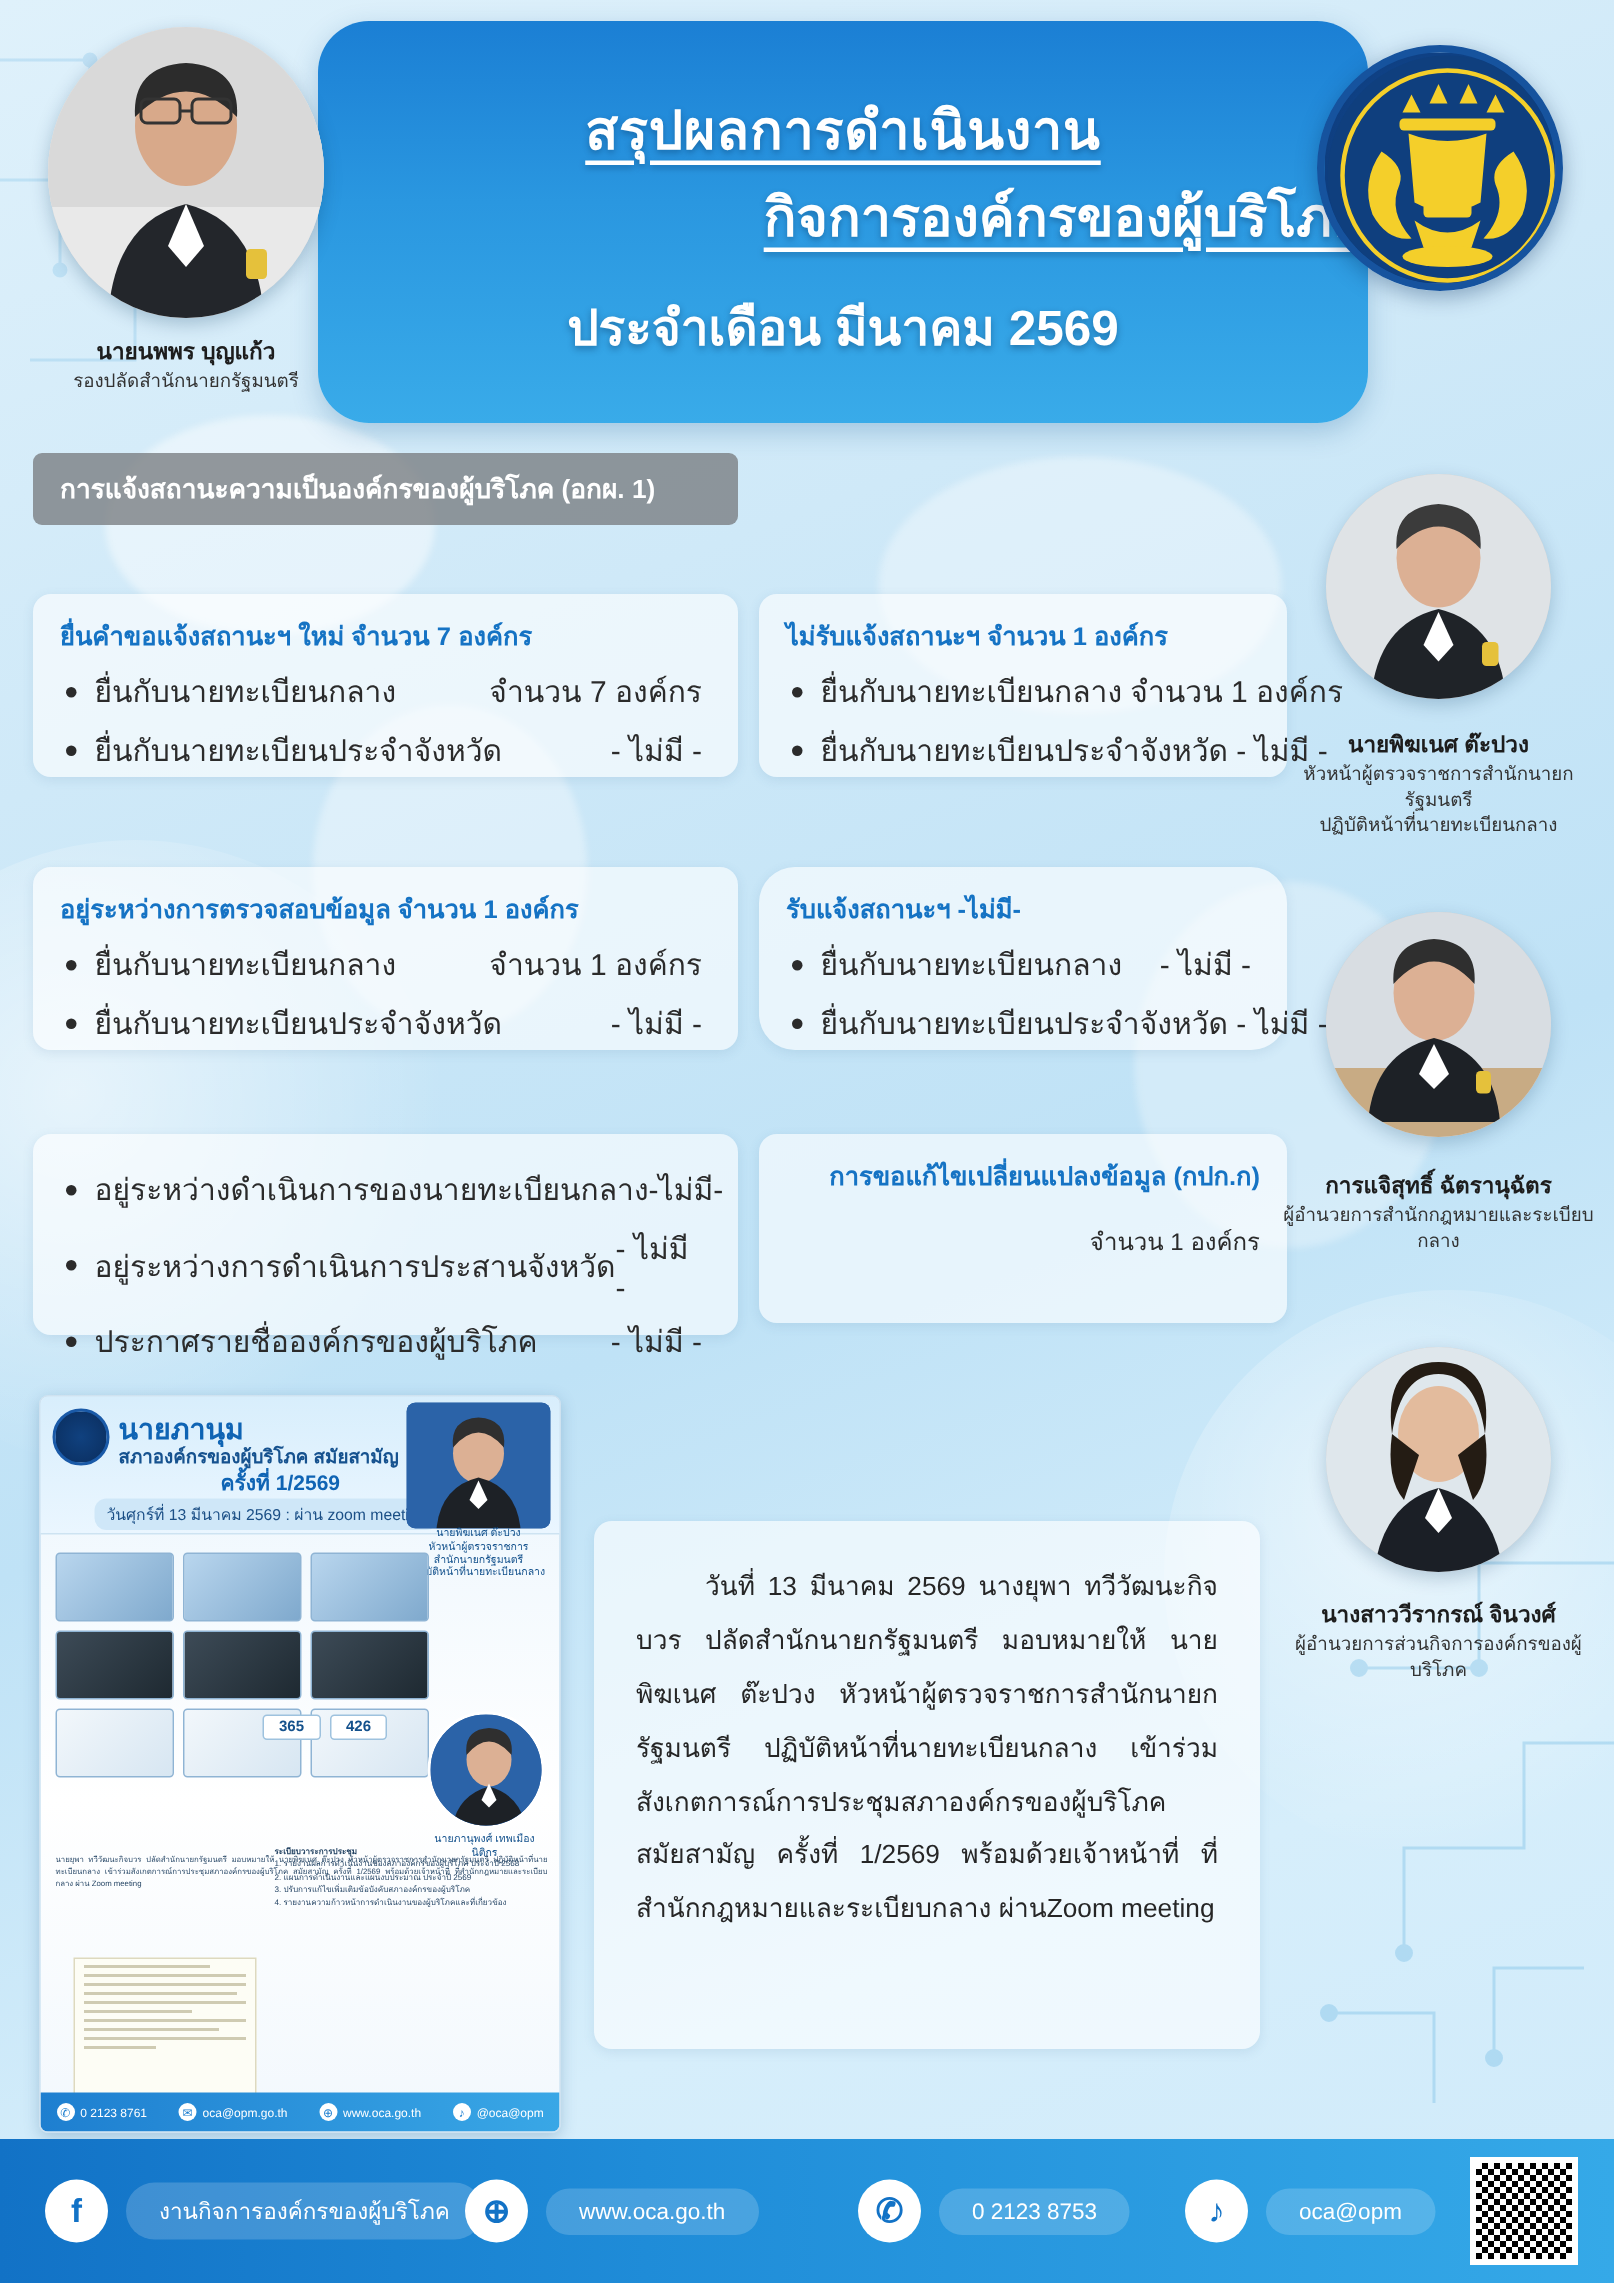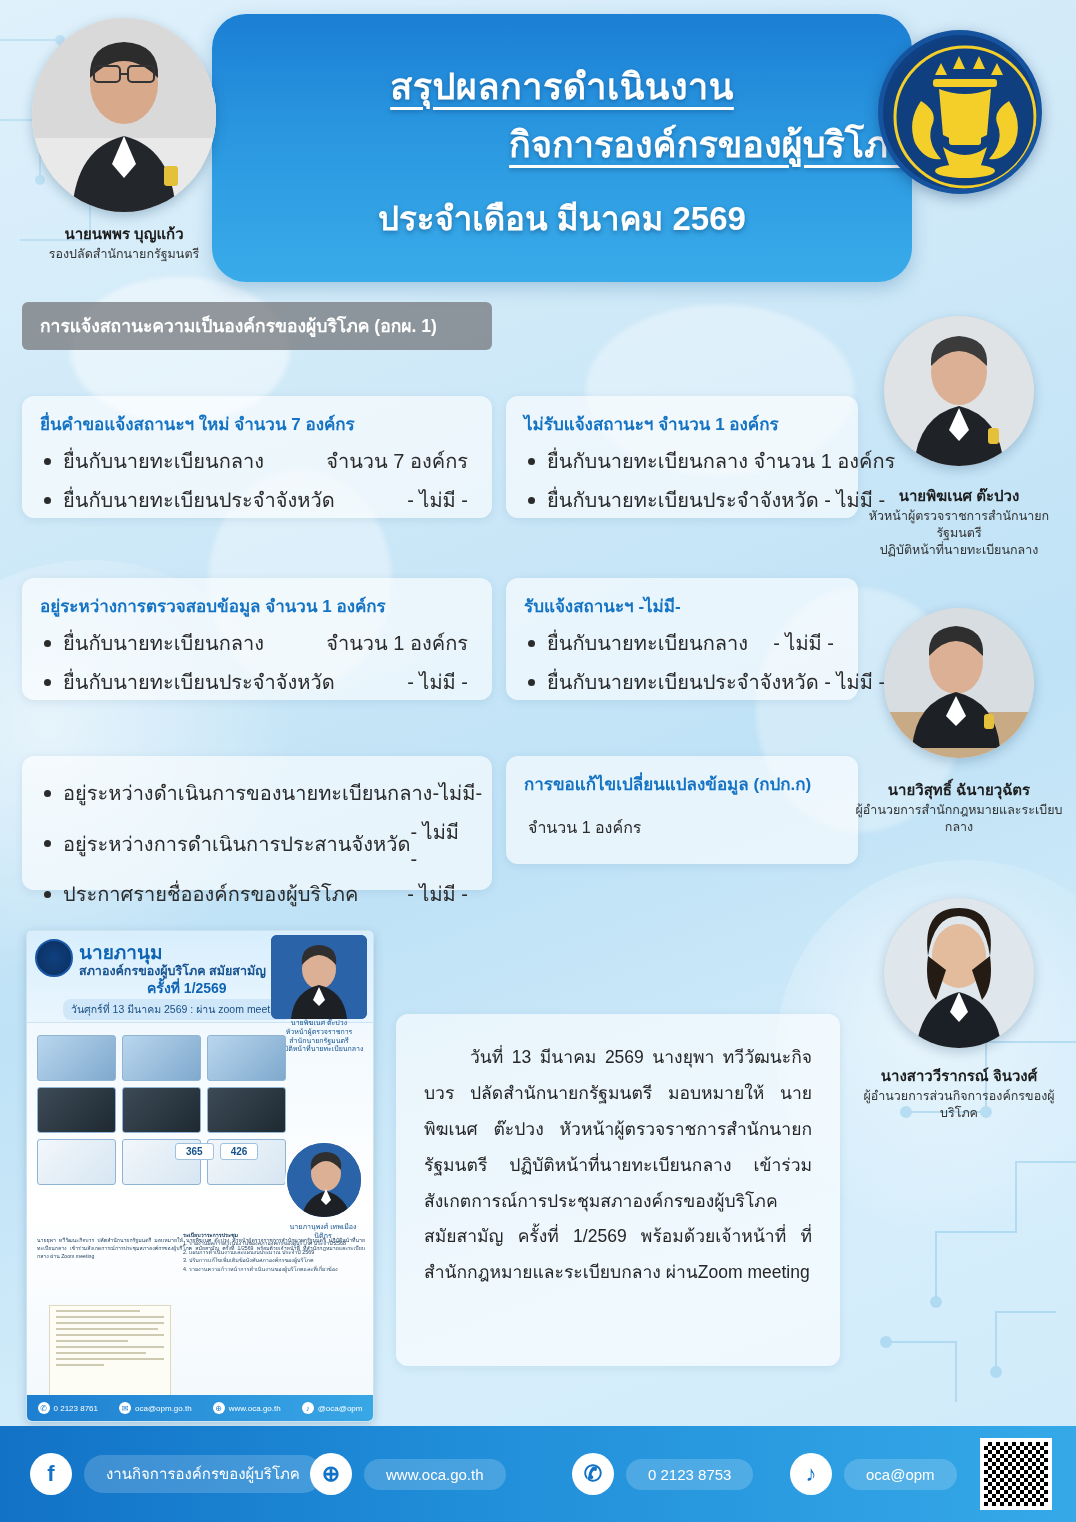--- a/index.html
+++ b/index.html
@@ -328,21 +328,21 @@
     <span class="lbl">ยื่นกับนายทะเบียนกลาง</span>
     <span class="val">จำนวน 1 องค์กร</span>
   </div>
   <div class="row">
     <span class="bullet"></span>
     <span class="lbl">ยื่นกับนายทะเบียนประจำจังหวัด</span>
     <span class="val">- ไม่มี -</span>
   </div>
 </div>
 
-<div class="card" style="left:506px;top:578px;width:352px;height:122px;">
+<div class="card" style="left:506px;top:578px;width:352px;height:122px;border-radius:24px;">
   <div class="card-title">รับแจ้งสถานะฯ -ไม่มี-</div>
   <div class="row">
     <span class="bullet"></span>
     <span class="lbl">ยื่นกับนายทะเบียนกลาง</span>
     <span class="val">- ไม่มี -</span>
   </div>
   <div class="row">
     <span class="bullet"></span>
     <span class="lbl">ยื่นกับนายทะเบียนประจำจังหวัด - ไม่มี -</span>
   </div>
@@ -359,21 +359,21 @@
     <span class="lbl">อยู่ระหว่างการดำเนินการประสานจังหวัด</span>
     <span class="val">- ไม่มี -</span>
   </div>
   <div class="row">
     <span class="bullet"></span>
     <span class="lbl">ประกาศรายชื่อองค์กรของผู้บริโภค</span>
     <span class="val">- ไม่มี -</span>
   </div>
 </div>
 
-<div class="card" style="left:506px;top:756px;width:352px;height:108px;">
+<div class="card" style="left:506px;top:756px;width:352px;height:126px;text-align:right;">
   <div class="card-title">การขอแก้ไขเปลี่ยนแปลงข้อมูล (กปก.ก)</div>
   <div style="font-size:16px;color:#2b2b2b;margin-top:18px;margin-left:4px;">จำนวน 1 องค์กร</div>
 </div>
 
 <div class="portrait-sm" style="left:884px;top:316px;">
   <svg viewBox="0 0 150 150" width="150" height="150">
     <rect width="150" height="150" fill="#dfe3e6"></rect>
     <ellipse cx="75" cy="56" rx="28" ry="33" fill="#dcb094"></ellipse>
     <path d="M47 50 q28 -30 56 0 q2 -28 -28 -30 q-30 2 -28 30z" fill="#3b3b3b"></path>
     <path d="M30 150 q4 -50 45 -60 q41 10 45 60z" fill="#1f2328"></path>
@@ -392,21 +392,21 @@
     <rect width="150" height="150" fill="#d8dde2"></rect>
     <rect x="0" y="104" width="150" height="46" fill="#c8ab84"></rect>
     <ellipse cx="72" cy="54" rx="27" ry="32" fill="#dcb094"></ellipse>
     <path d="M45 48 q27 -30 54 0 q2 -28 -27 -30 q-29 2 -27 30z" fill="#2f2f2f"></path>
     <path d="M28 140 q4 -46 44 -56 q40 10 44 56z" fill="#1d2126"></path>
     <path d="M72 88 l-10 20 l10 10 l10 -10z" fill="#fff"></path>
     <rect x="100" y="106" width="10" height="15" rx="3" fill="#e5c13b"></rect>
   </svg>
 </div>
 <div class="person-caption" style="left:852px;top:778px;width:214px;">
-  <div class="pc-name">นายวิสุทธิ์ ฉันายวุฉัตร</div>
+  <div class="pc-name">การแจิสุทธิ์ ฉัตรานุฉัตร</div>
   <div class="pc-role">ผู้อำนวยการสำนักกฎหมายและระเบียบกลาง</div>
 </div>
 
 <div class="portrait-sm" style="left:884px;top:898px;">
   <svg viewBox="0 0 150 150" width="150" height="150">
     <rect width="150" height="150" fill="#dfe7ec"></rect>
     <ellipse cx="75" cy="58" rx="27" ry="32" fill="#e3bb9d"></ellipse>
     <path d="M44 58 q6 -40 31 -40 q25 0 31 40 q6 -48 -31 -48 q-37 0 -31 48z" fill="#241c14"></path>
     <path d="M44 58 q-4 30 8 44 l10 -30z" fill="#241c14"></path>
     <path d="M106 58 q4 30 -8 44 l-10 -30z" fill="#241c14"></path>

